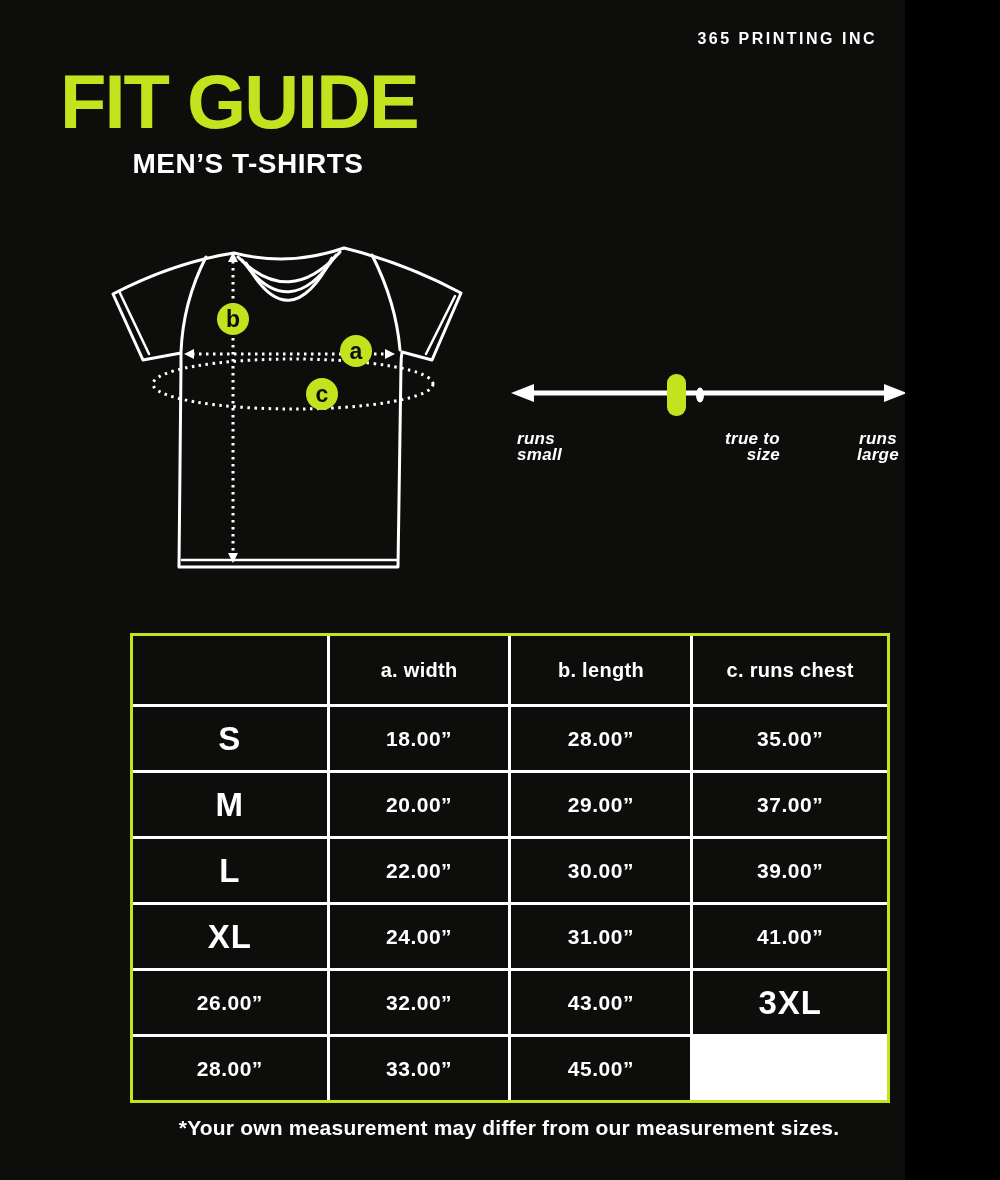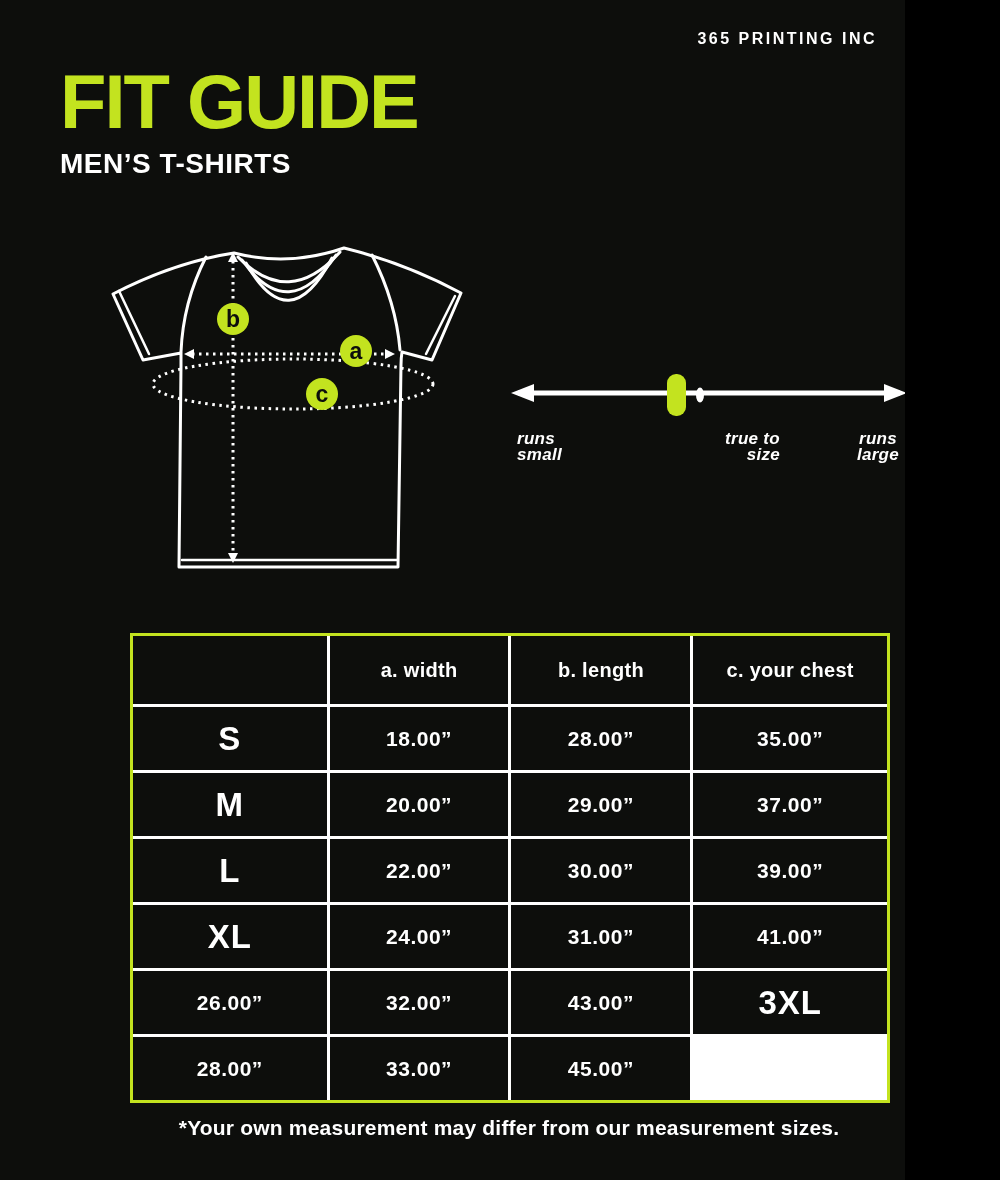--- a/index.html
+++ b/index.html
@@ -20,21 +20,21 @@
     position:absolute;top:30px;right:28px;
     font-size:16px;font-weight:700;letter-spacing:2.5px;
     color:var(--fg);
   }
   .title-block{position:absolute;left:60px;top:64px;width:376px;}
   .page-title{
     margin:0;font-size:76px;line-height:1;font-weight:700;
     letter-spacing:-2px;color:var(--accent);white-space:nowrap;
   }
   .page-subtitle{
-    margin-top:8px;text-align:left;
+    margin-top:8px;text-align:center;
     font-size:28px;font-weight:700;letter-spacing:0.5px;color:var(--fg);
   }
   .tshirt-svg{position:absolute;left:88px;top:232px;}
   .scale-svg{position:absolute;left:500px;top:362px;}
   .scale-label{
     position:absolute;top:431px;
     font-size:17px;line-height:16px;font-weight:700;color:var(--fg);
     letter-spacing:0.3px;
     font-style:italic;
   }
@@ -149,21 +149,21 @@
   </div>
   <div class="scale-label right">
     <div>runs</div>
     <div>large</div>
   </div>
 
   <div class="size-table">
     <div class="cell header-cell"></div>
     <div class="cell header-cell">a. width</div>
     <div class="cell header-cell">b. length</div>
-    <div class="cell header-cell">c. your chest</div>
+    <div class="cell header-cell">c. runs chest</div>
   <div class="cell size-cell">S</div>
       <div class="cell value-cell">18.00”</div>
       <div class="cell value-cell">28.00”</div>
       <div class="cell value-cell">35.00”</div>
       <div class="cell size-cell">M</div>
       <div class="cell value-cell">20.00”</div>
       <div class="cell value-cell">29.00”</div>
       <div class="cell value-cell">37.00”</div>
       <div class="cell size-cell">L</div>
       <div class="cell value-cell">22.00”</div>

